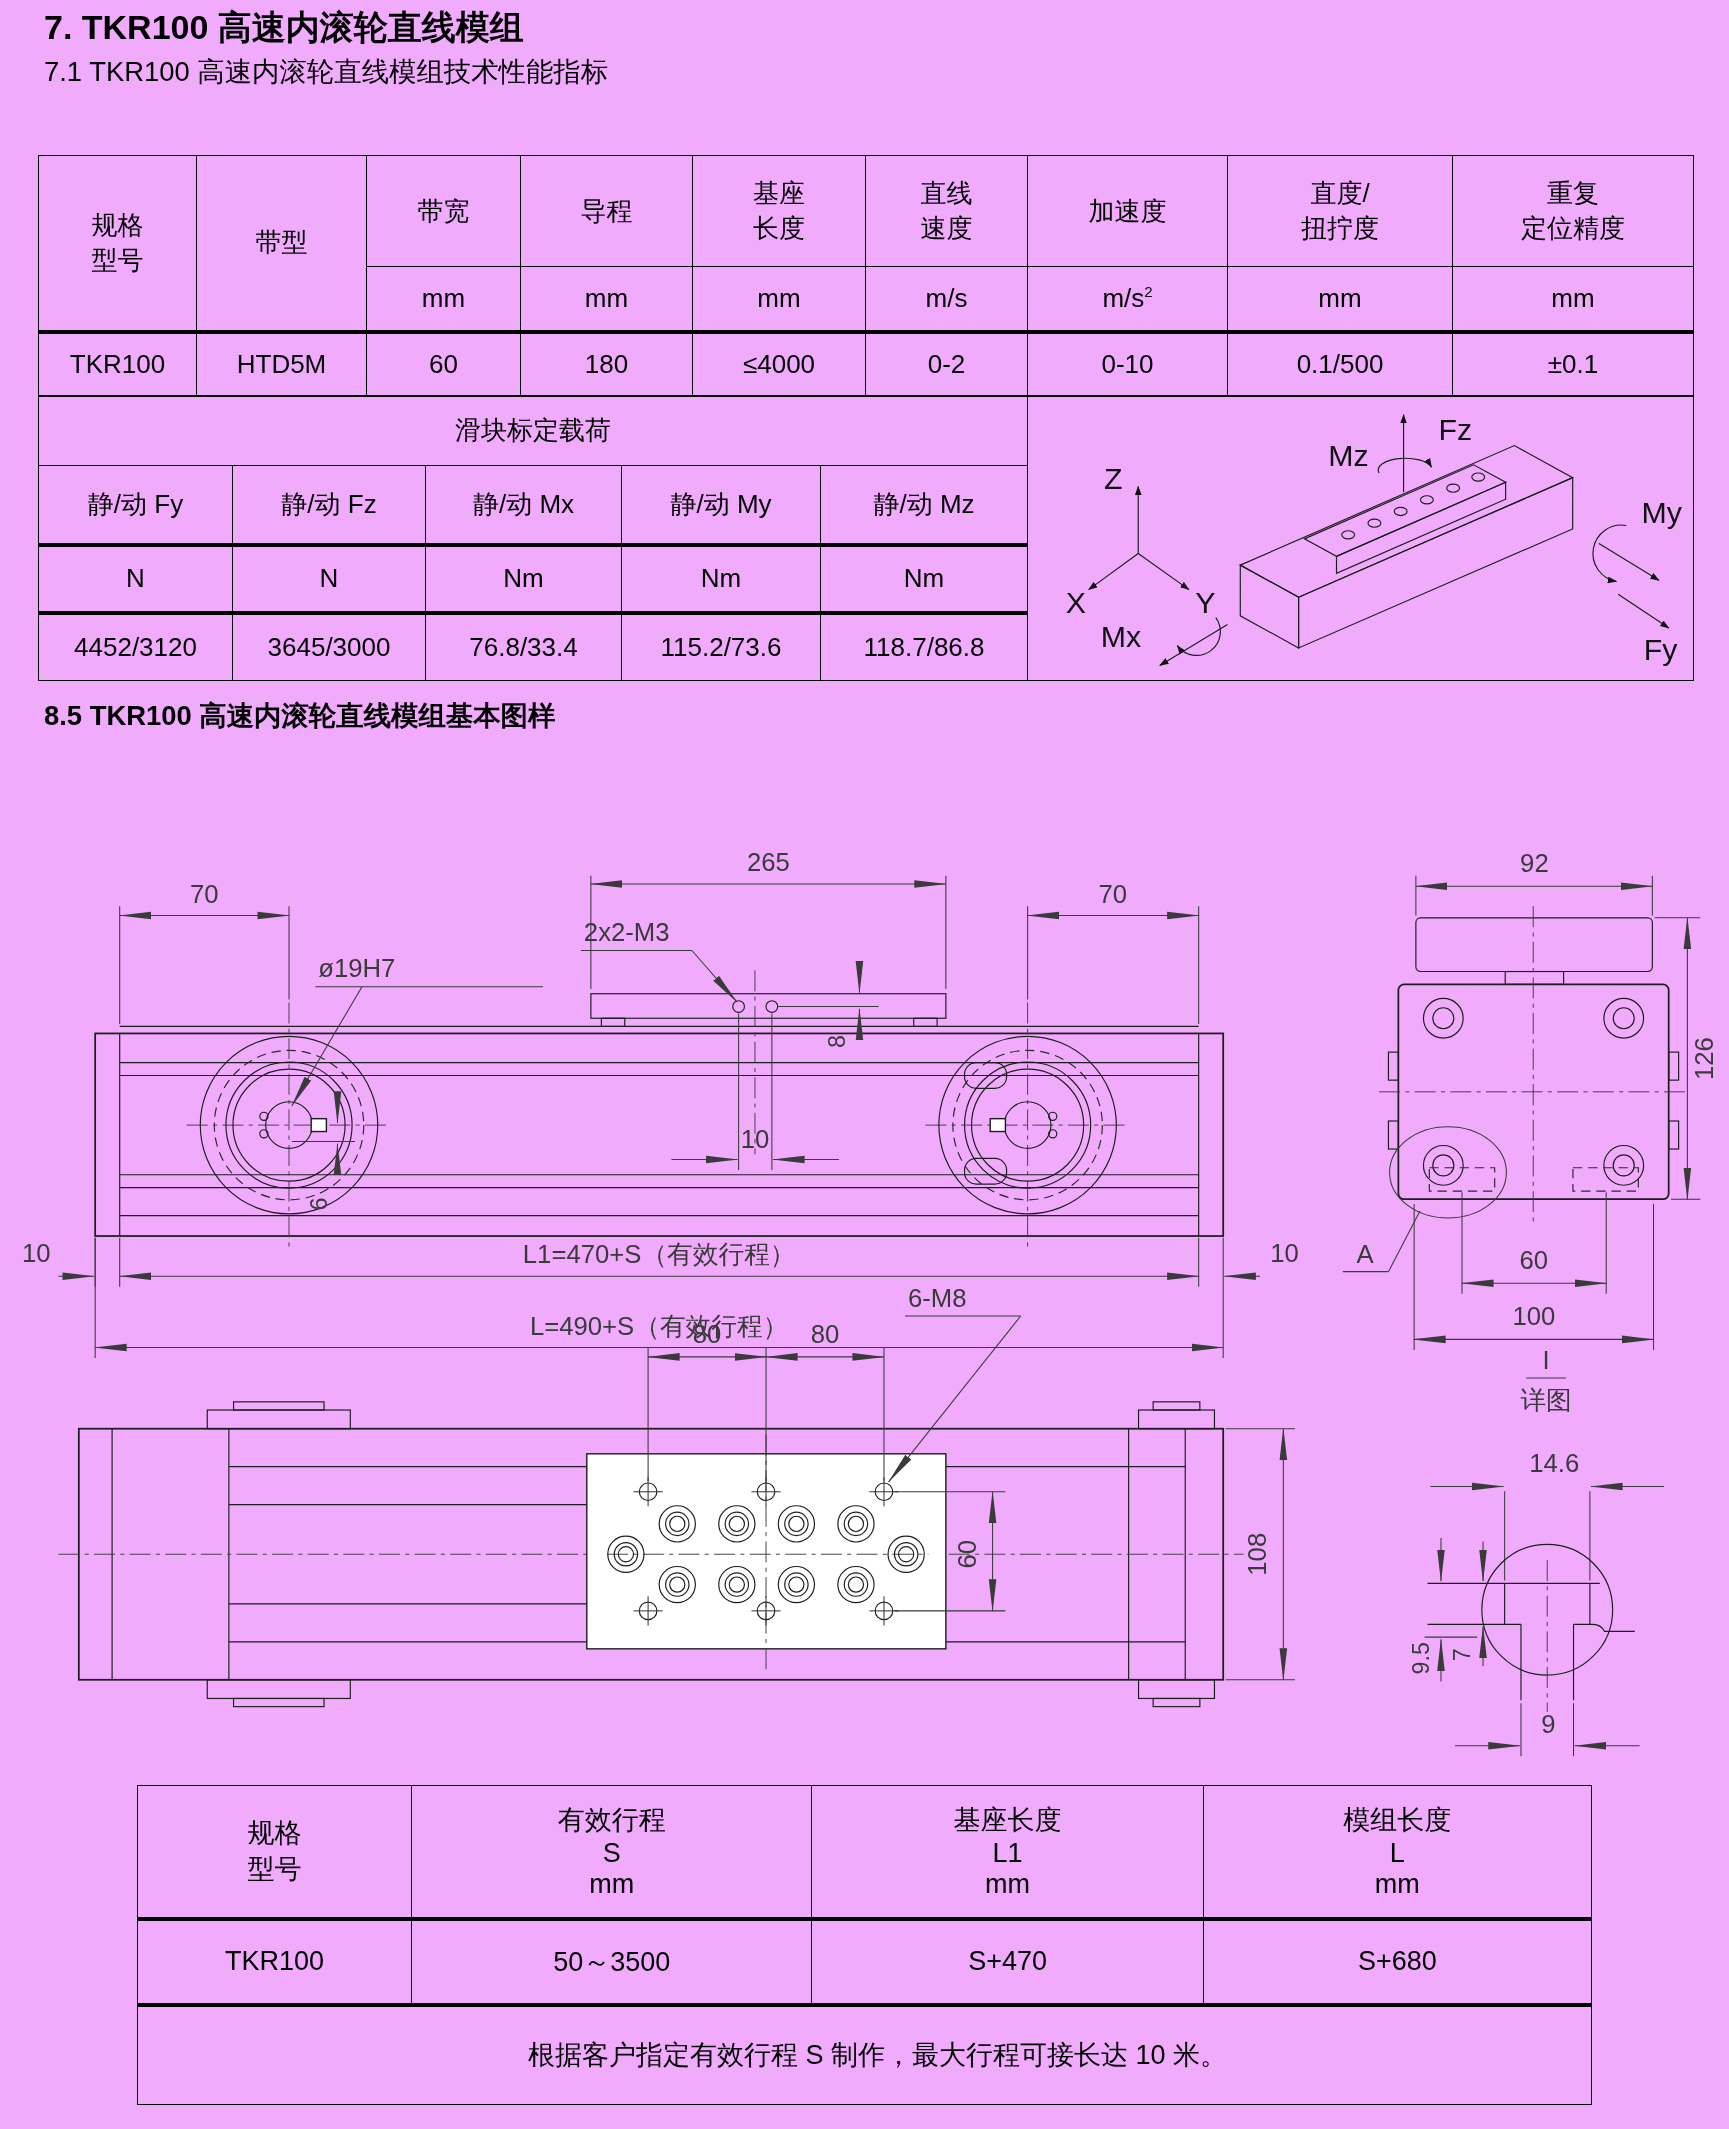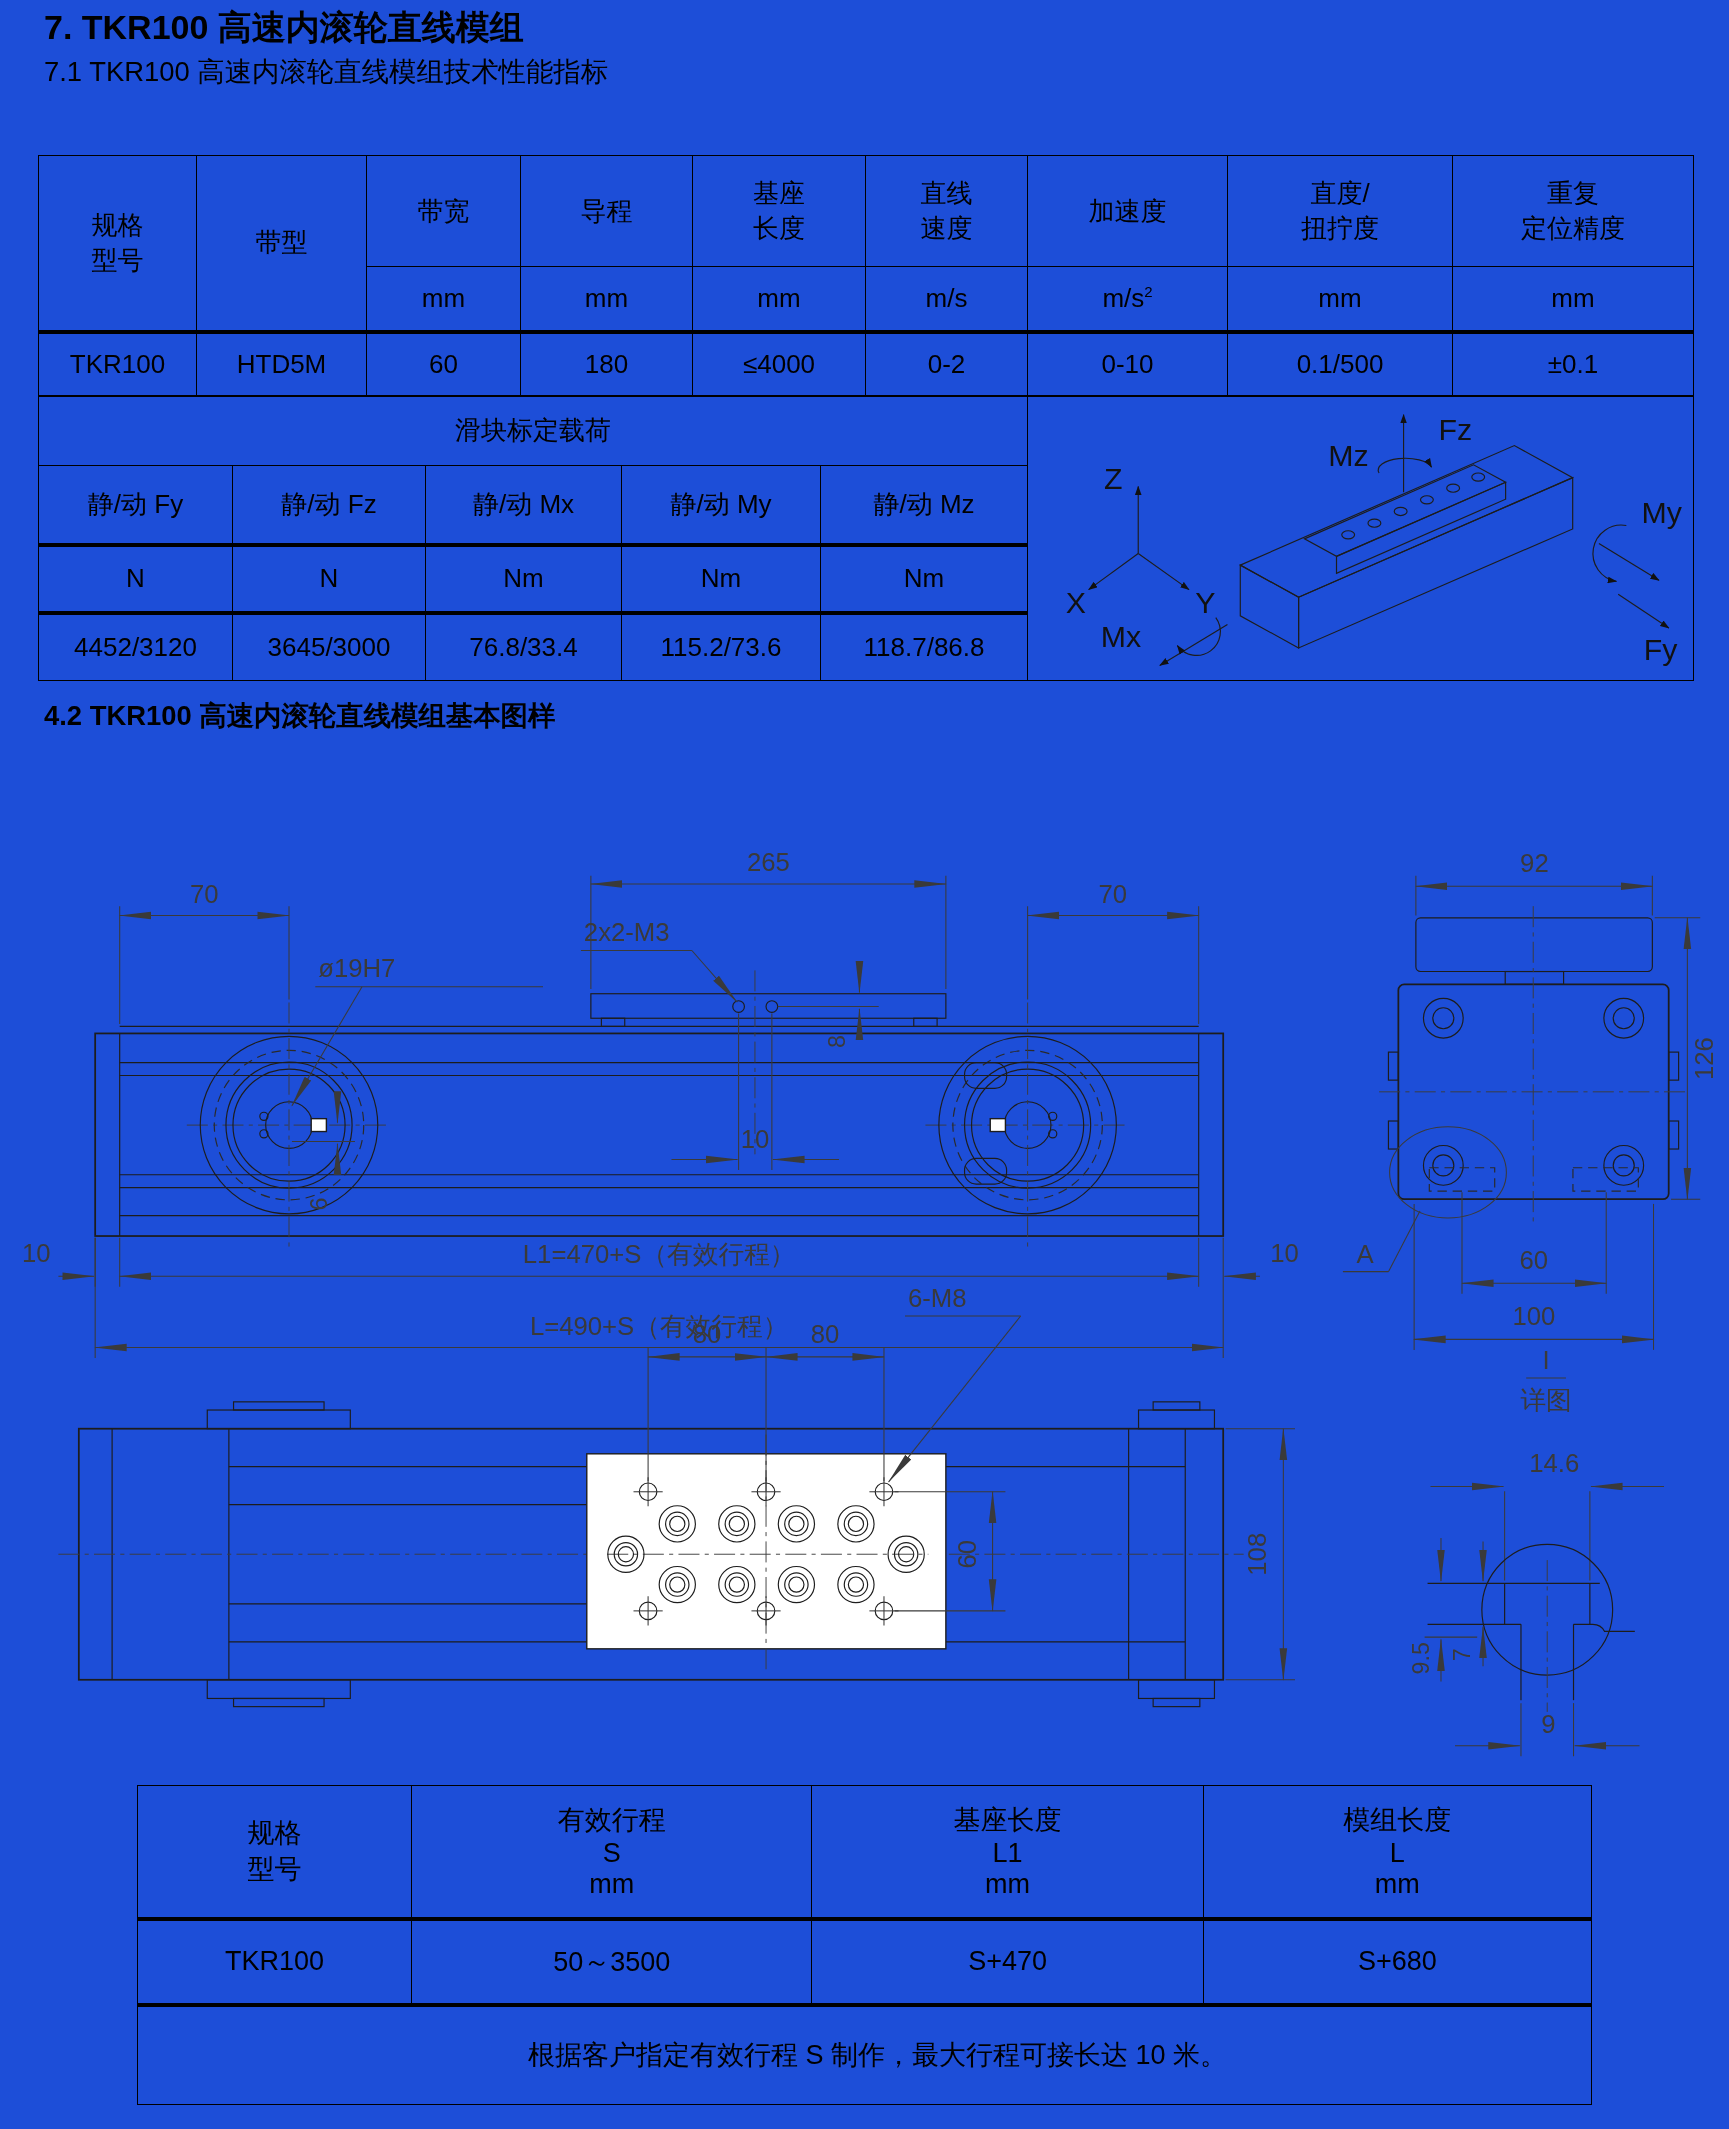--- a/index.html
+++ b/index.html
@@ -1,16 +1,16 @@
 <!DOCTYPE html>
 <html style="font-size:9.3px"><head>
 <meta charset="utf-8">
 <style>
   html,body{margin:0;padding:0;background:#888;}
-  #page{position:relative;width:1730px;height:2129px;background:#1d4ed8;
+  #page{position:relative;width:1730px;height:2129px;background:#f0abfc;
         font-family:"Liberation Sans","DejaVu Sans",sans-serif;color:#000;overflow:hidden;}
   .pre{white-space:pre-line;}
   #title{position:absolute;left:44px;top:4.7px;font-size:34px;font-weight:bold;}
   #sec1{position:absolute;left:44px;top:54px;font-size:27.4px;font-weight:normal;}
   #sec2{position:absolute;left:44px;top:698px;font-size:27.4px;font-weight:bold;}
 
   table{border-collapse:collapse;table-layout:fixed;}
   td,th{border:1.8px solid #000;text-align:center;vertical-align:middle;
         font-size:26px;font-weight:normal;padding:0;overflow:hidden;}
   #specA,#specB,#sizeT{position:absolute;left:38px;}
@@ -38,21 +38,21 @@
   .axt{fill:#111;font-size:52px;}
   #drawing{position:absolute;left:0;top:801px;}
 </style>
 </head>
 <body>
 
 <div id="page">
 
   <div id="title">7. TKR100 高速内滚轮直线模组</div>
   <div id="sec1">7.1 TKR100 高速内滚轮直线模组技术性能指标</div>
-  <div id="sec2">4.2 TKR100 高速内滚轮直线模组基本图样</div>
+  <div id="sec2">8.5 TKR100 高速内滚轮直线模组基本图样</div>
 
   <div id="specWrap">
     <table id="specA" class="ob">
       <colgroup>
         <col style="width:158px">
           <col style="width:170px">
           <col style="width:154px">
         <col style="width:172px">
           <col style="width:173px">
           <col style="width:162px">

